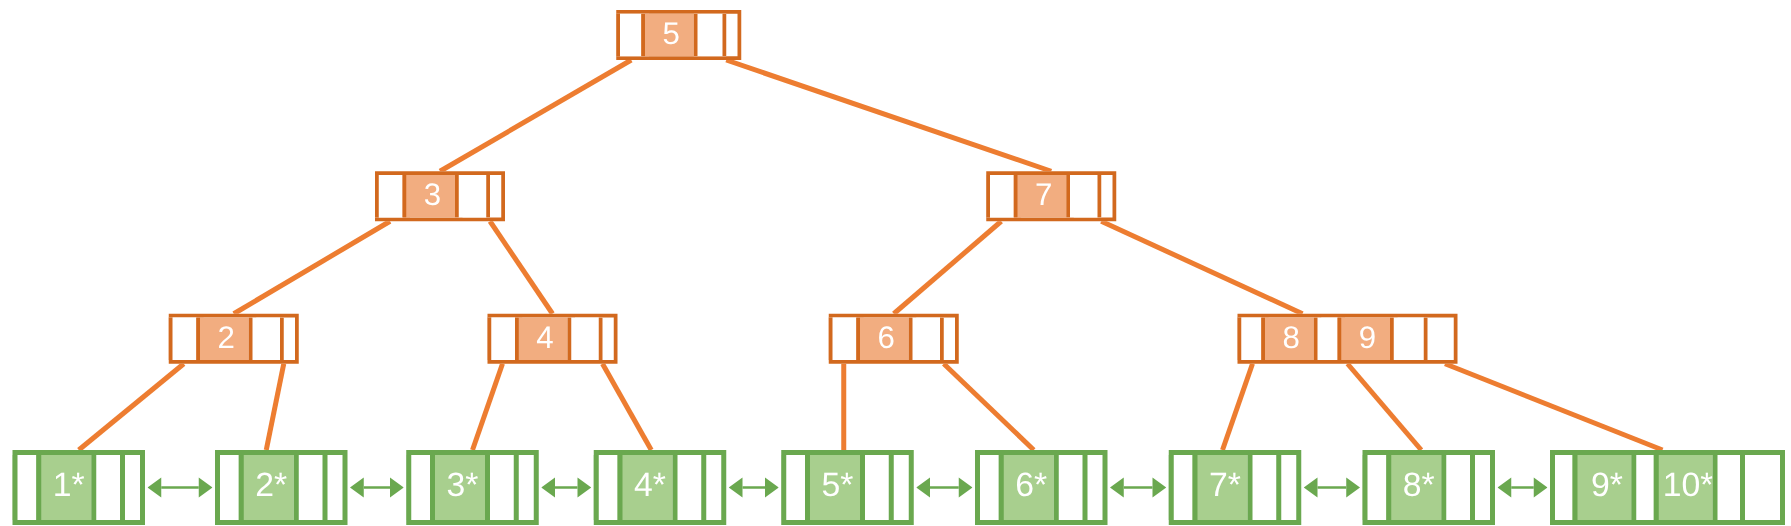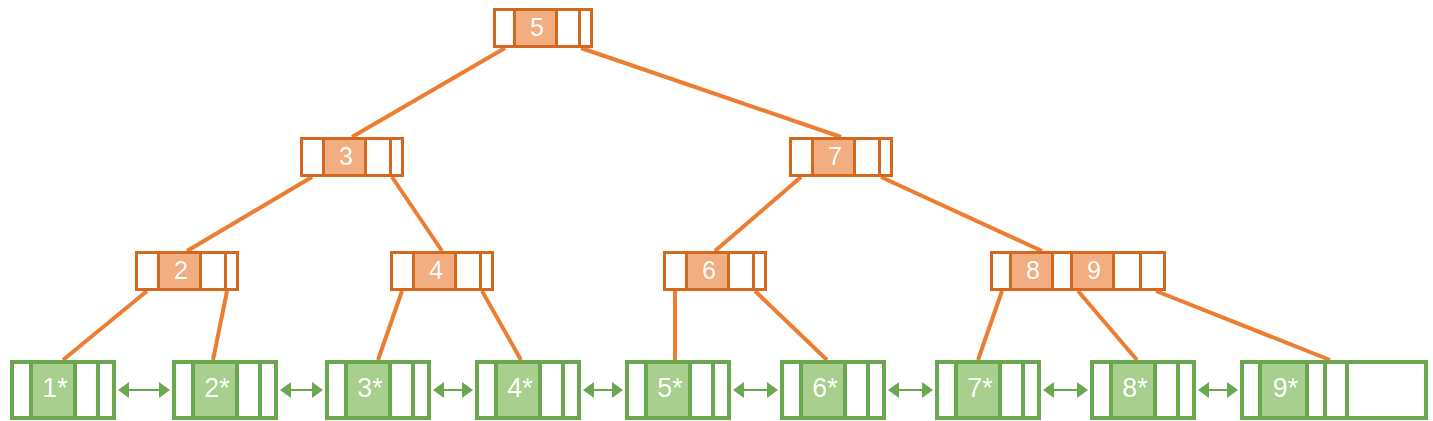--- a/index.html
+++ b/index.html
@@ -187,20 +187,21 @@
       </div>
       <div class="node leaf" style="left: 1090px; top: 360px; width: 106px;">
         <div class="cell ptr" style="width: 27px; flex: 0 0 27px;"></div>
         <div class="cell key" style="width: 52px; flex: 0 0 52px;">8*</div>
         <div class="cell ptr" style="width: 27px; flex: 0 0 27px;"></div>
       </div>
       <div class="node leaf" style="left: 1240px; top: 360px; width: 188px;">
         <div class="cell ptr" style="width: 26px; flex: 0 0 26px;"></div>
         <div class="cell key" style="width: 55px; flex: 0 0 55px;">9*</div>
         <div class="cell ptr" style="width: 26px; flex: 0 0 26px;"></div>
+        <div class="cell key" style="width: 55px; flex: 0 0 55px;">10*</div>
         <div class="cell ptr" style="width: 26px; flex: 0 0 26px;"></div>
       </div>
       <div class="sibling-link" style="left: 118px; top: 378px; width: 52px;"><svg width="52" height="24" viewBox="0 0 52 24">
           <line x1="11" y1="12" x2="41" y2="12" stroke="#6AA84F" stroke-width="2"></line>
           <polygon points="0,12 11,4 11,20" fill="#6AA84F"></polygon>
           <polygon points="52,12 41,4 41,20" fill="#6AA84F"></polygon>
         </svg></div>
       <div class="sibling-link" style="left: 280px; top: 378px; width: 43px;"><svg width="43" height="24" viewBox="0 0 43 24">
           <line x1="11" y1="12" x2="32" y2="12" stroke="#6AA84F" stroke-width="2"></line>
           <polygon points="0,12 11,4 11,20" fill="#6AA84F"></polygon>

